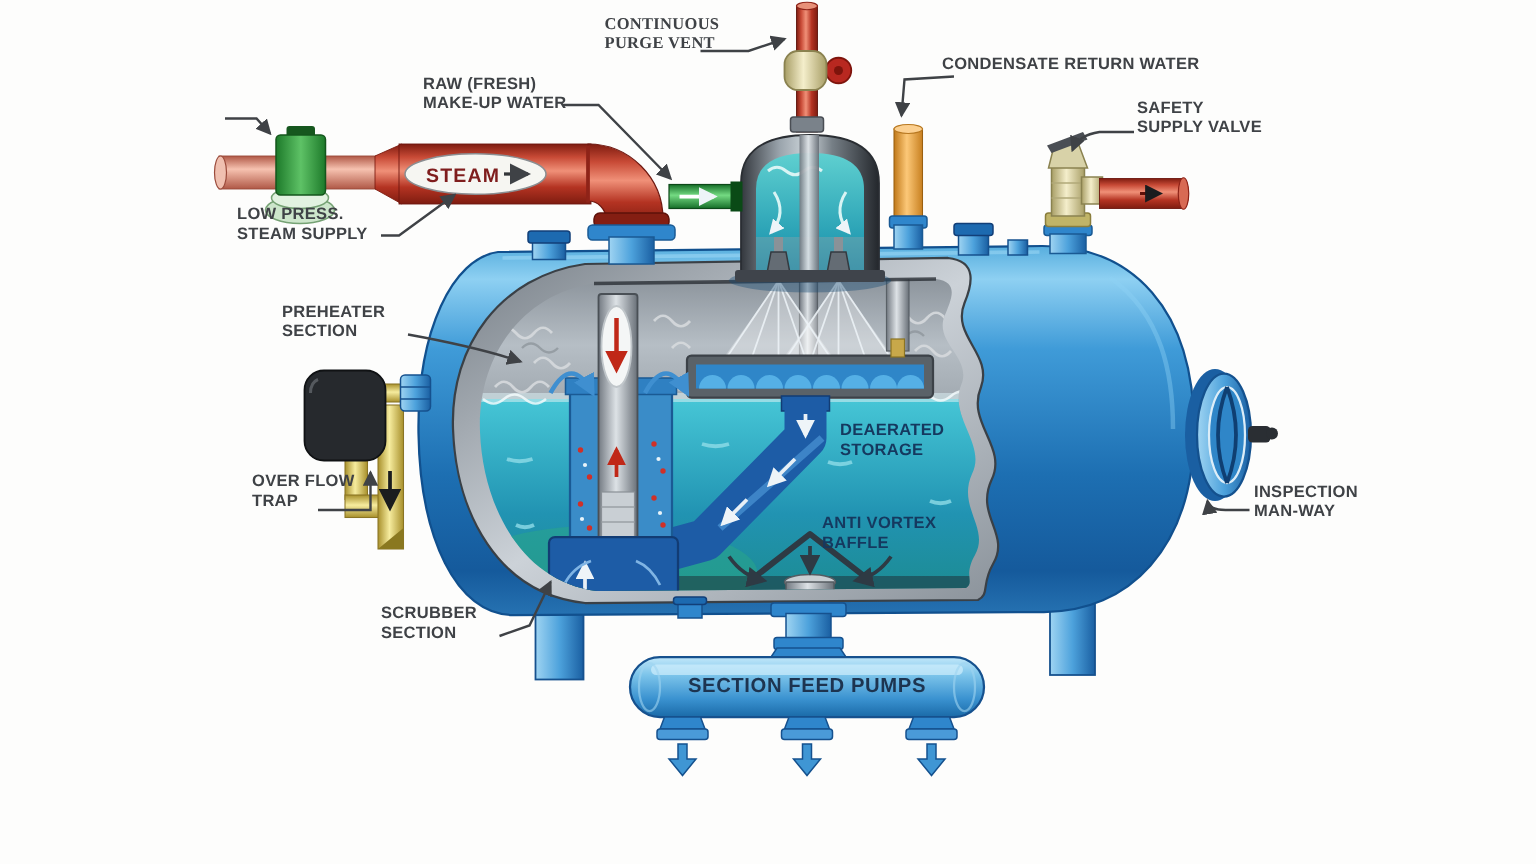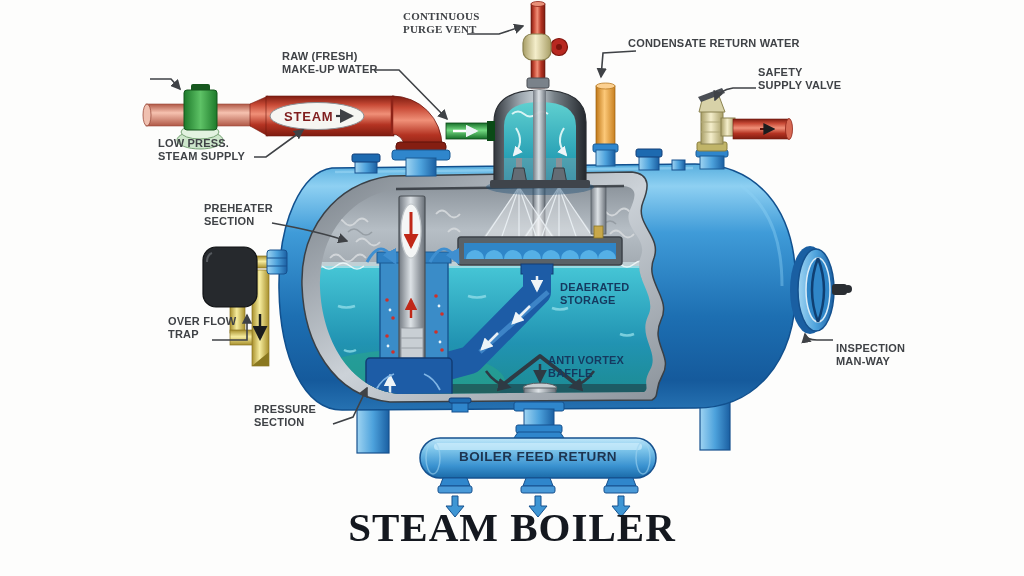--- a/index.html
+++ b/index.html
@@ -469,29 +469,28 @@
 
 <div class="lbl" style="left:268px;top:50px;margin-left:14px;">RAW (FRESH)
 MAKE-UP WATER</div>
 <div class="lbl" style="left:403px;top:10px;font-family:Liberation Serif, serif;">CONTINUOUS
 PURGE VENT</div>
 <div class="lbl" style="left:628px;top:37px;">CONDENSATE RETURN WATER</div>
 <div class="lbl" style="left:758px;top:66px;">SAFETY
 SUPPLY VALVE</div>
 <div class="lbl" style="left:158px;top:137px;">LOW PRESS.
 STEAM SUPPLY</div>
-<div class="lbl" style="left:188px;top:202px;margin-left:16px;">PREHEATER
+<div class="lbl" style="left:188px;top:202px;">PREHEATER
 SECTION</div>
 <div class="lbl" style="left:168px;top:315px;">OVER FLOW
 TRAP</div>
 <div class="lbl lbl-in" style="left:560px;top:281px;">DEAERATED
 STORAGE</div>
-<div class="lbl lbl-in" style="left:548px;top:354px;">ANTI VORTEX
+<div class="lbl lbl-in" style="left:548px;top:343px;">ANTI VORTEX
 BAFFLE</div>
-<div class="lbl" style="left:836px;top:322px;margin-top:20px;">INSPECTION
+<div class="lbl" style="left:836px;top:322px;">INSPECTION
 MAN-WAY</div>
-<div class="lbl" style="left:254px;top:403px;">PRESSURE
+<div class="lbl" style="left:254px;top:403px;">SCRUBBER
 SECTION</div>
 <div class="steam-txt">STEAM</div>
-<div class="pump-txt">BOILER FEED RETURN</div>
-<div class="title">STEAM BOILER</div>
+<div class="pump-txt">SECTION FEED PUMPS</div>
 
 </div>
 
 </body></html>

